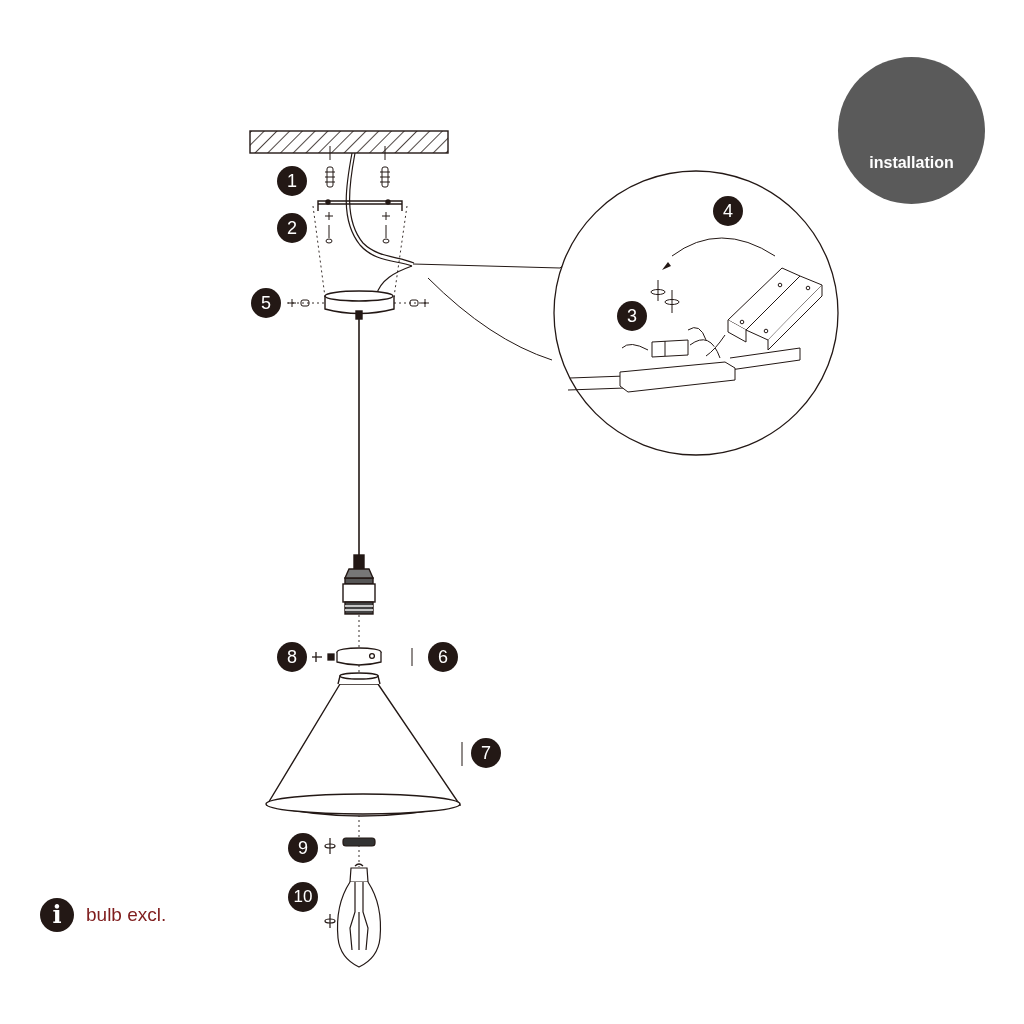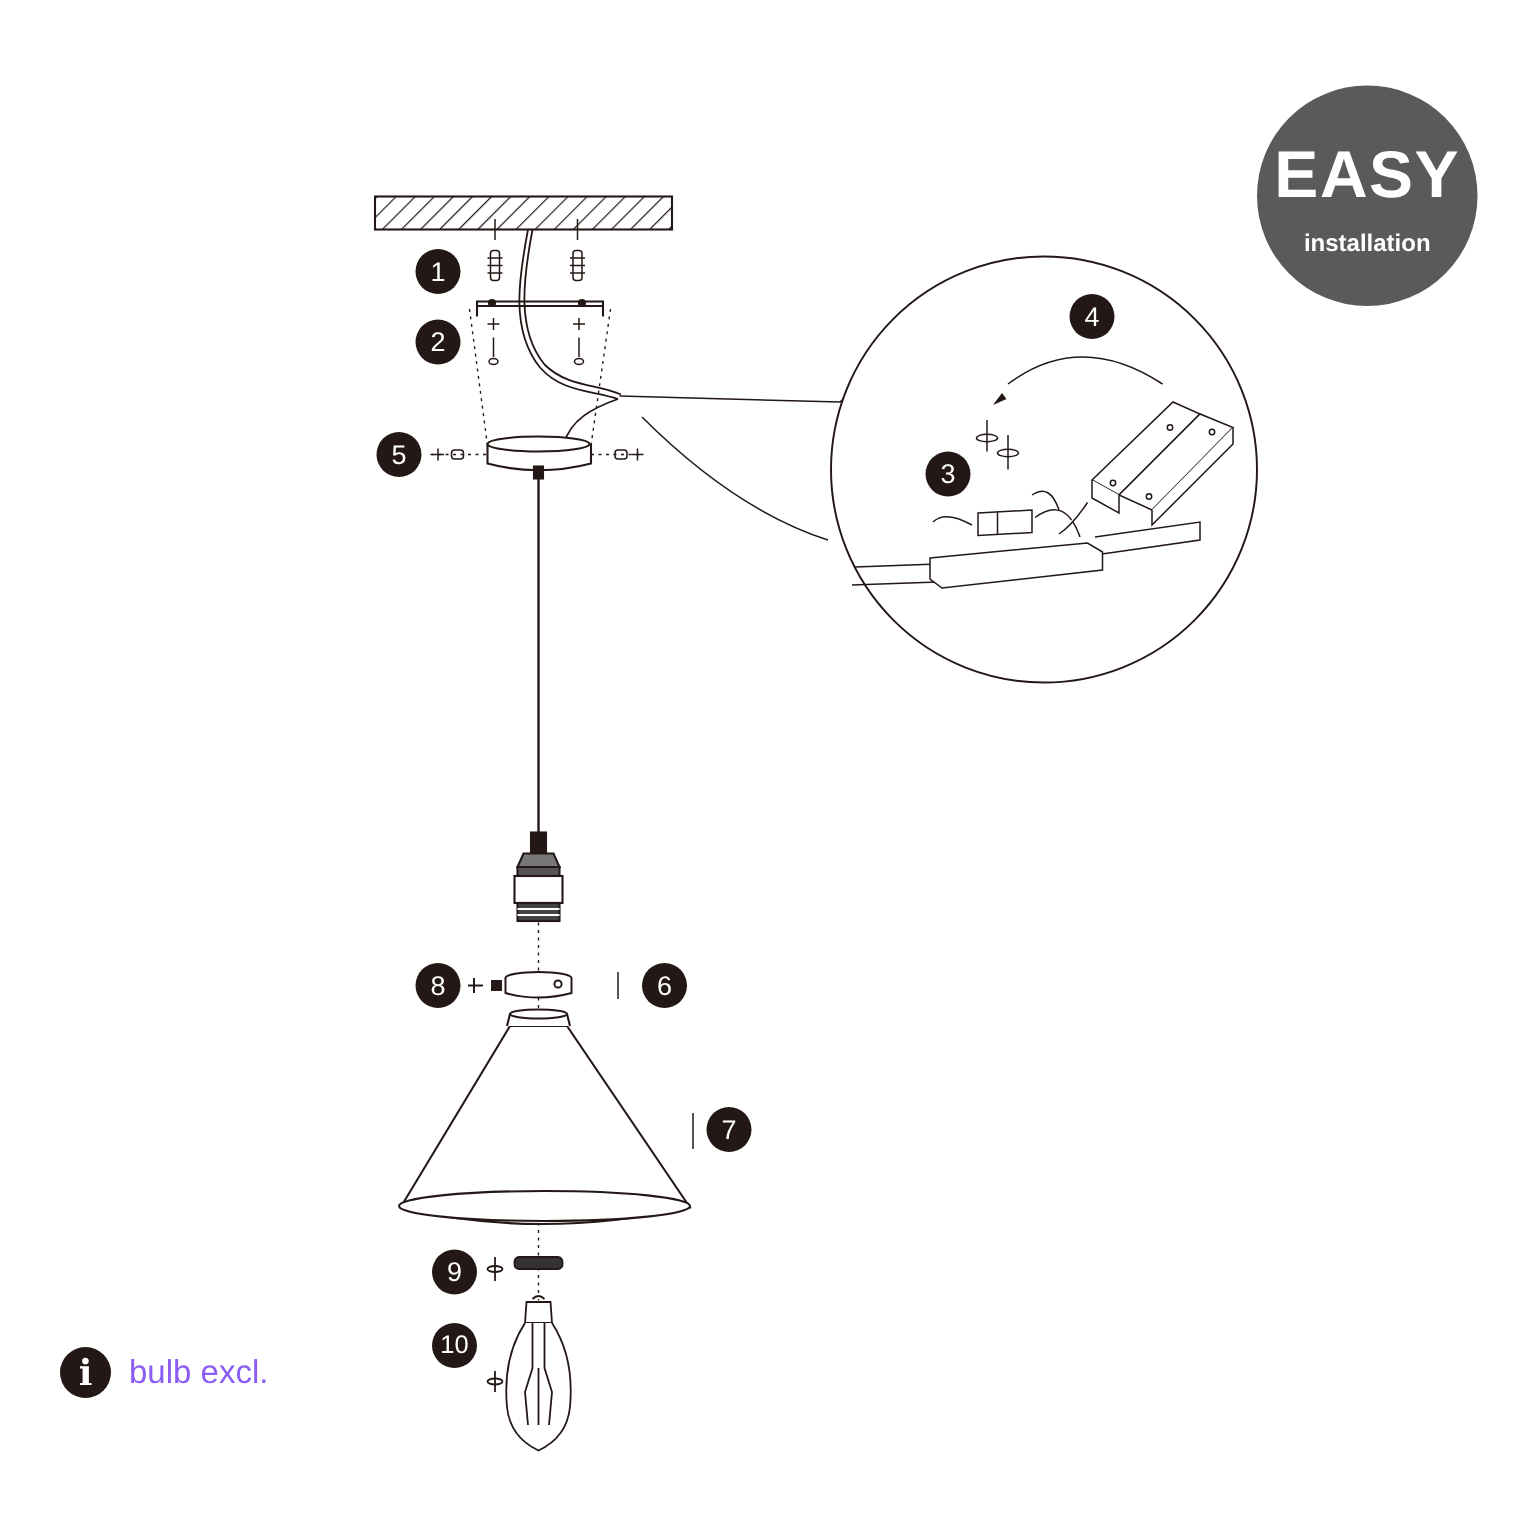--- a/index.html
+++ b/index.html
@@ -4,21 +4,21 @@
 <style>
   html, body { margin:0; padding:0; background:#ffffff; }
   body { width:1024px; height:1024px; position:relative; overflow:hidden; font-family:"Liberation Sans", sans-serif; }
   #diagram { position:absolute; left:0; top:0; width:1024px; height:1024px; }
   .badge { position:absolute; left:838px; top:57px; width:147px; height:147px; border-radius:50%; background:#5a5a5a; color:#fff; text-align:center; }
   .badge .big { position:absolute; left:0; right:0; top:36px; font-size:44px; font-weight:bold; letter-spacing:1px; line-height:48px; }
   .badge .small { position:absolute; left:0; right:0; top:96px; font-size:16px; font-weight:bold; line-height:20px; }
   .step { position:absolute; width:30px; height:30px; border-radius:50%; background:#231815; color:#fff; font-size:18px; line-height:30px; text-align:center; font-family:"Liberation Sans", sans-serif; }
   .note { position:absolute; left:40px; top:898px; height:34px; display:flex; align-items:center; }
   .note .i { width:34px; height:34px; border-radius:50%; background:#231815; color:#fff; font-weight:bold; font-family:"DejaVu Serif", serif; font-size:24px; line-height:34px; text-align:center; }
-  .note .t { margin-left:12px; font-size:22px; color:#8b5cf6; }
+  .note .t { margin-left:12px; font-size:19px; color:#7f1d1d; }
 </style>
 </head>
 <body>
 
 <svg id="diagram" viewBox="0 0 1024 1024" xmlns="http://www.w3.org/2000/svg">
   <defs>
     <pattern id="hatch" patternUnits="userSpaceOnUse" width="9" height="9" patternTransform="rotate(45)">
       <line x1="0" y1="0" x2="0" y2="9" stroke="#231815" stroke-width="1.6"></line>
     </pattern>
   </defs>
@@ -172,21 +172,20 @@
     <path d="M355 866 Q359 862 363 866"></path>
     <path d="M350 882 Q335 905 338 938 Q340 958 359 967 Q378 958 380 938 Q383 905 368 882"></path>
     <path d="M355 882 L355 912 L350 928 L352 950 M363 882 L363 912 L368 928 L366 950"></path>
     <line x1="359" y1="912" x2="359" y2="950"></line>
     <line x1="330" y1="914" x2="330" y2="928" fill="none"></line>
     <ellipse cx="330" cy="921" rx="5" ry="2" fill="none"></ellipse>
   </g>
 </svg>
 
 <div class="badge">
-  <div class="big">EASY</div>
   <div class="small">installation</div>
 </div>
 
 <div class="step" style="left:277px;top:166px">1</div>
 <div class="step" style="left:277px;top:213px">2</div>
 <div class="step" style="left:617px;top:301px">3</div>
 <div class="step" style="left:713px;top:196px">4</div>
 <div class="step" style="left:251px;top:288px">5</div>
 <div class="step" style="left:428px;top:642px">6</div>
 <div class="step" style="left:471px;top:738px">7</div>

